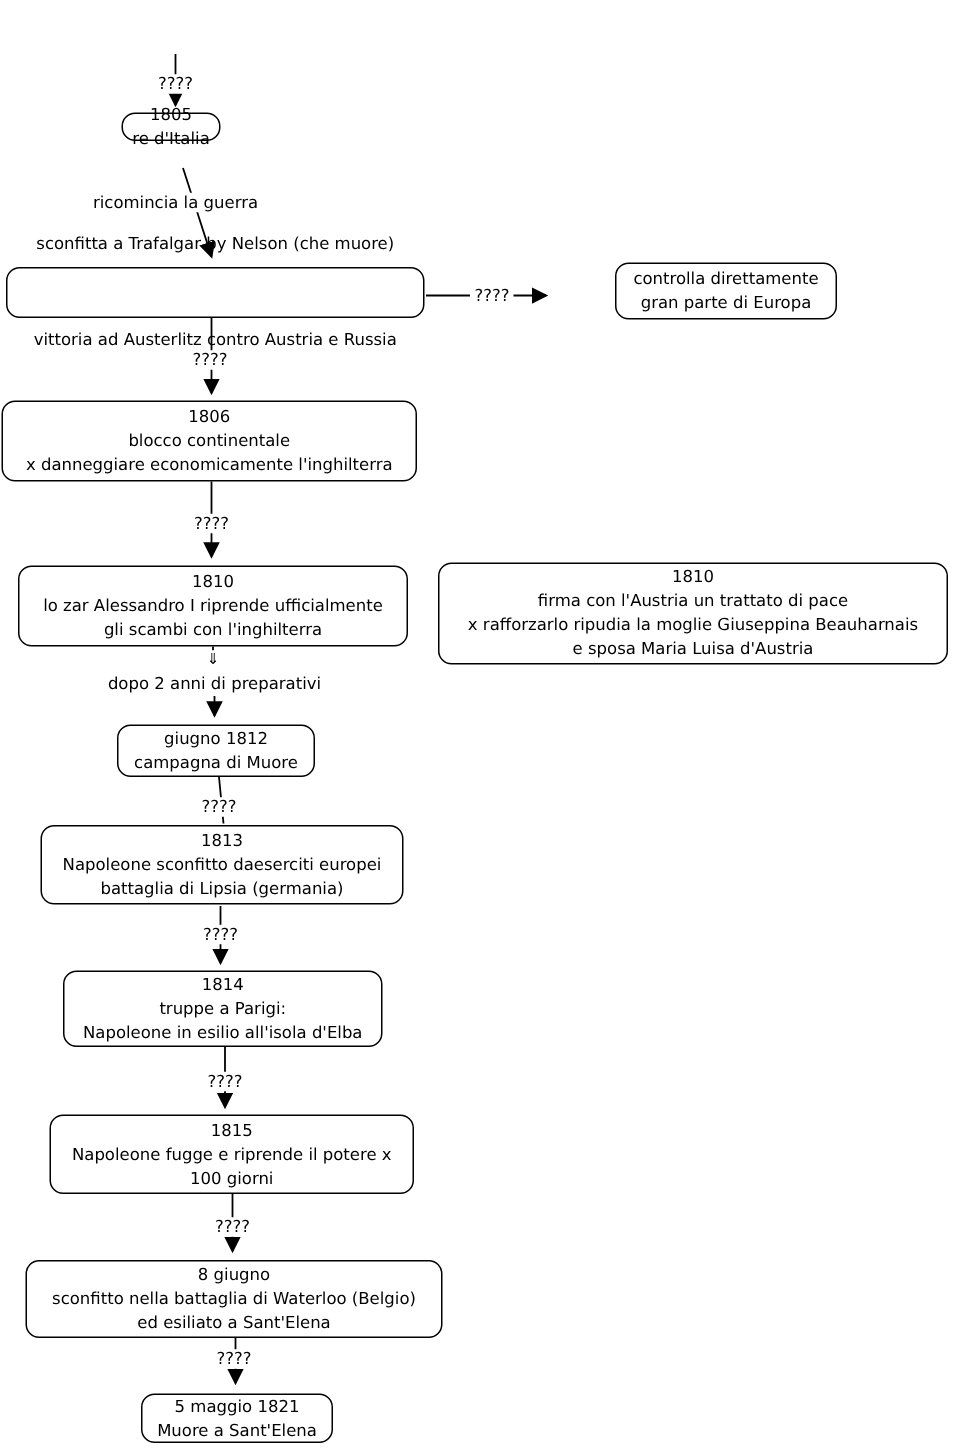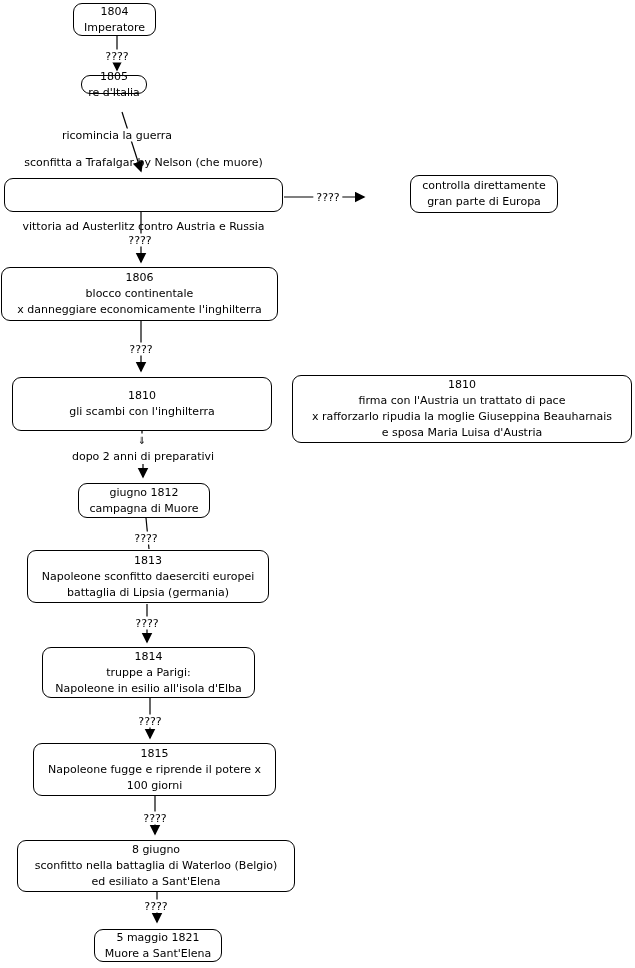--- a/index.html
+++ b/index.html
@@ -72,24 +72,20 @@
     <line x1="141" y1="321" x2="141" y2="371" stroke="#000" stroke-width="1.2" marker-end="url(#arrow)"></line>
     <line x1="142" y1="431" x2="142" y2="436" stroke="#000" stroke-width="1.2"></line>
     <line x1="143" y1="464" x2="143" y2="477" stroke="#000" stroke-width="1.2" marker-end="url(#arrow)"></line>
     <line x1="146" y1="518" x2="149" y2="549" stroke="#000" stroke-width="1.2"></line>
     <line x1="147" y1="604" x2="147" y2="642" stroke="#000" stroke-width="1.2" marker-end="url(#arrow)"></line>
     <line x1="150" y1="698" x2="150" y2="738" stroke="#000" stroke-width="1.2" marker-end="url(#arrow)"></line>
     <line x1="155" y1="796" x2="155" y2="834" stroke="#000" stroke-width="1.2" marker-end="url(#arrow)"></line>
     <line x1="157" y1="892" x2="157" y2="922" stroke="#000" stroke-width="1.2" marker-end="url(#arrow)"></line>
   </svg>
 
-  <div class="node" style="left:73px; top:3px; width:83px; height:33px;">
-    <div class="ln">1804</div>
-    <div class="ln">Imperatore</div>
-  </div>
 
   <div class="node" style="left:81px; top:75px; width:66px; height:19px;">
     <div class="ln">1805</div>
     <div class="ln">re d'Italia</div>
   </div>
 
   <div class="node" style="left:4px; top:178px; width:279px; height:34px;gap:48px;">
     <div class="ln">sconfitta a Trafalgar by Nelson (che muore)</div>
     <div class="ln">vittoria ad Austerlitz contro Austria e Russia</div>
   </div>
@@ -100,20 +96,21 @@
   </div>
 
   <div class="node" style="left:1px; top:267px; width:277px; height:54px;">
     <div class="ln">1806</div>
     <div class="ln">blocco continentale</div>
     <div class="ln">x danneggiare economicamente l'inghilterra</div>
   </div>
 
   <div class="node" style="left:12px; top:377px; width:260px; height:54px;">
     <div class="ln">1810</div>
+    <div class="ln">lo zar Alessandro I riprende ufficialmente</div>
     <div class="ln">gli scambi con l'inghilterra</div>
   </div>
 
   <div class="node" style="left:292px; top:375px; width:340px; height:68px;">
     <div class="ln">1810</div>
     <div class="ln">firma con l'Austria un trattato di pace</div>
     <div class="ln">x rafforzarlo ripudia la moglie Giuseppina Beauharnais</div>
     <div class="ln">e sposa Maria Luisa d'Austria</div>
   </div>
 

